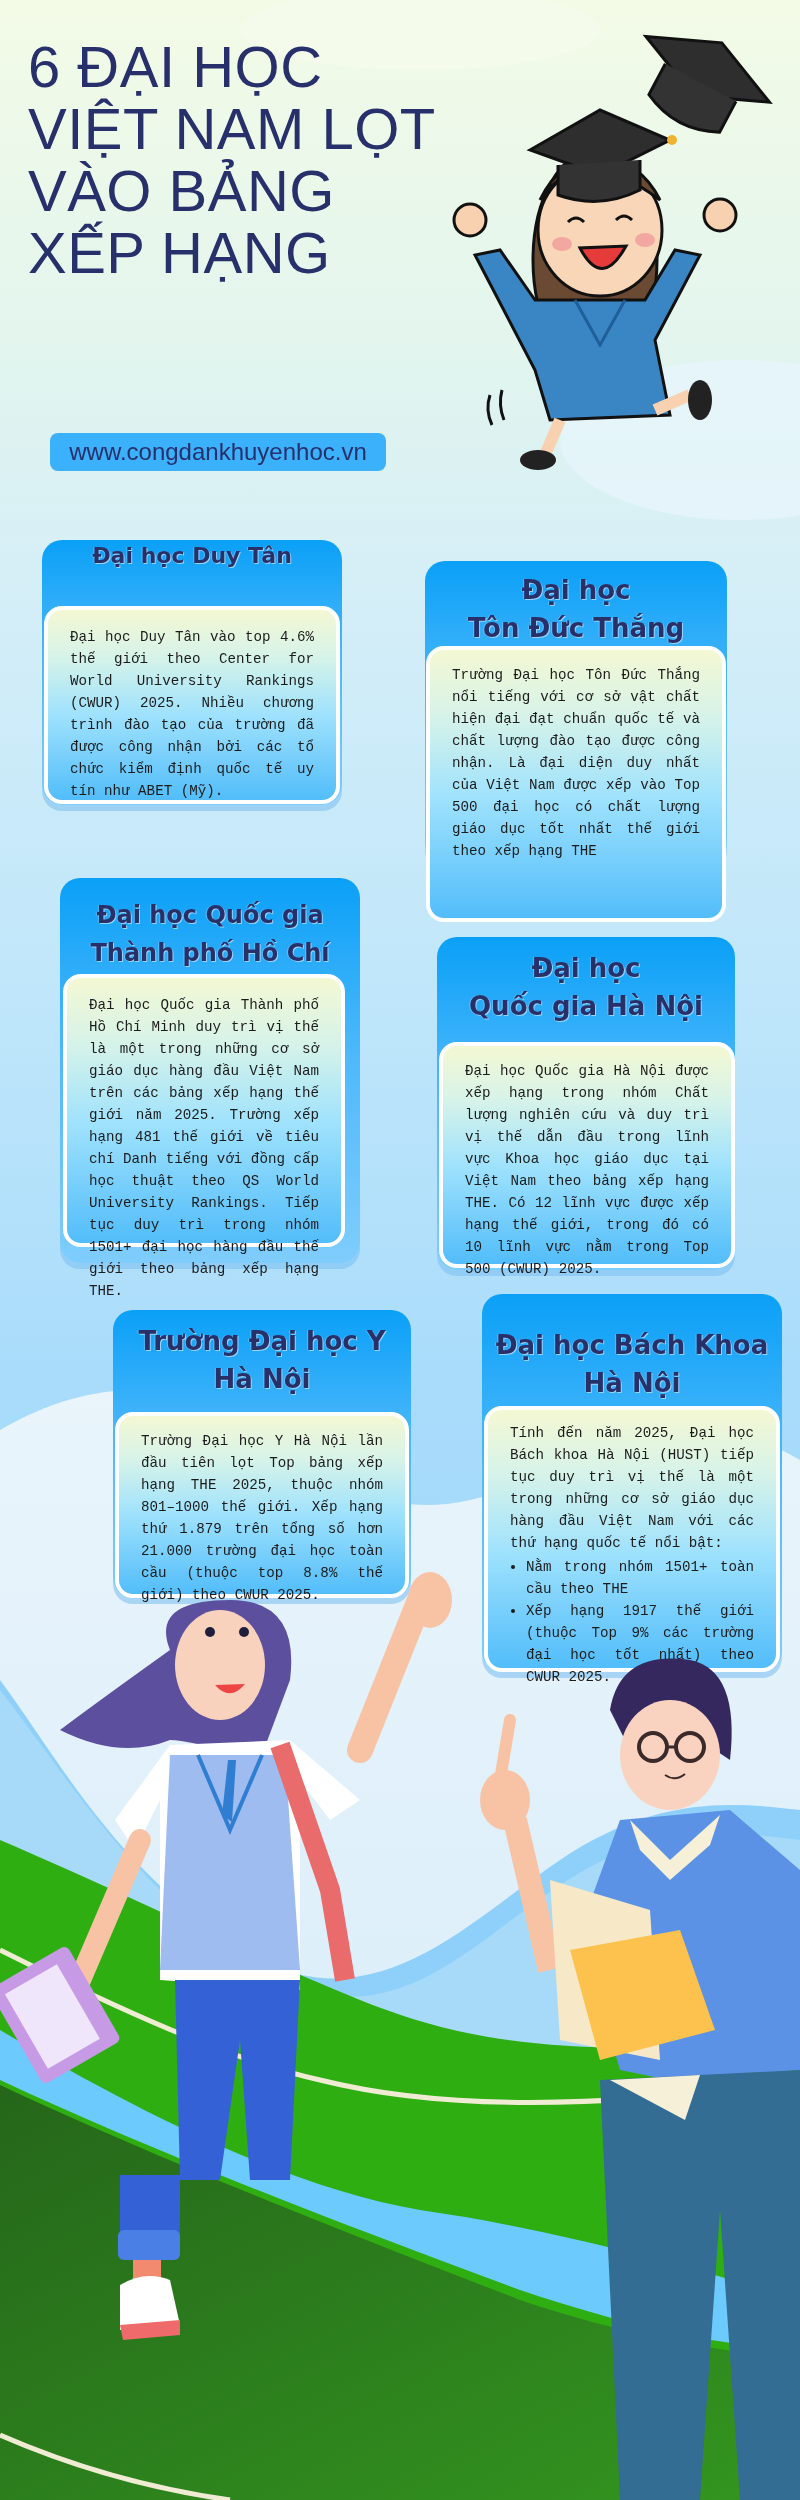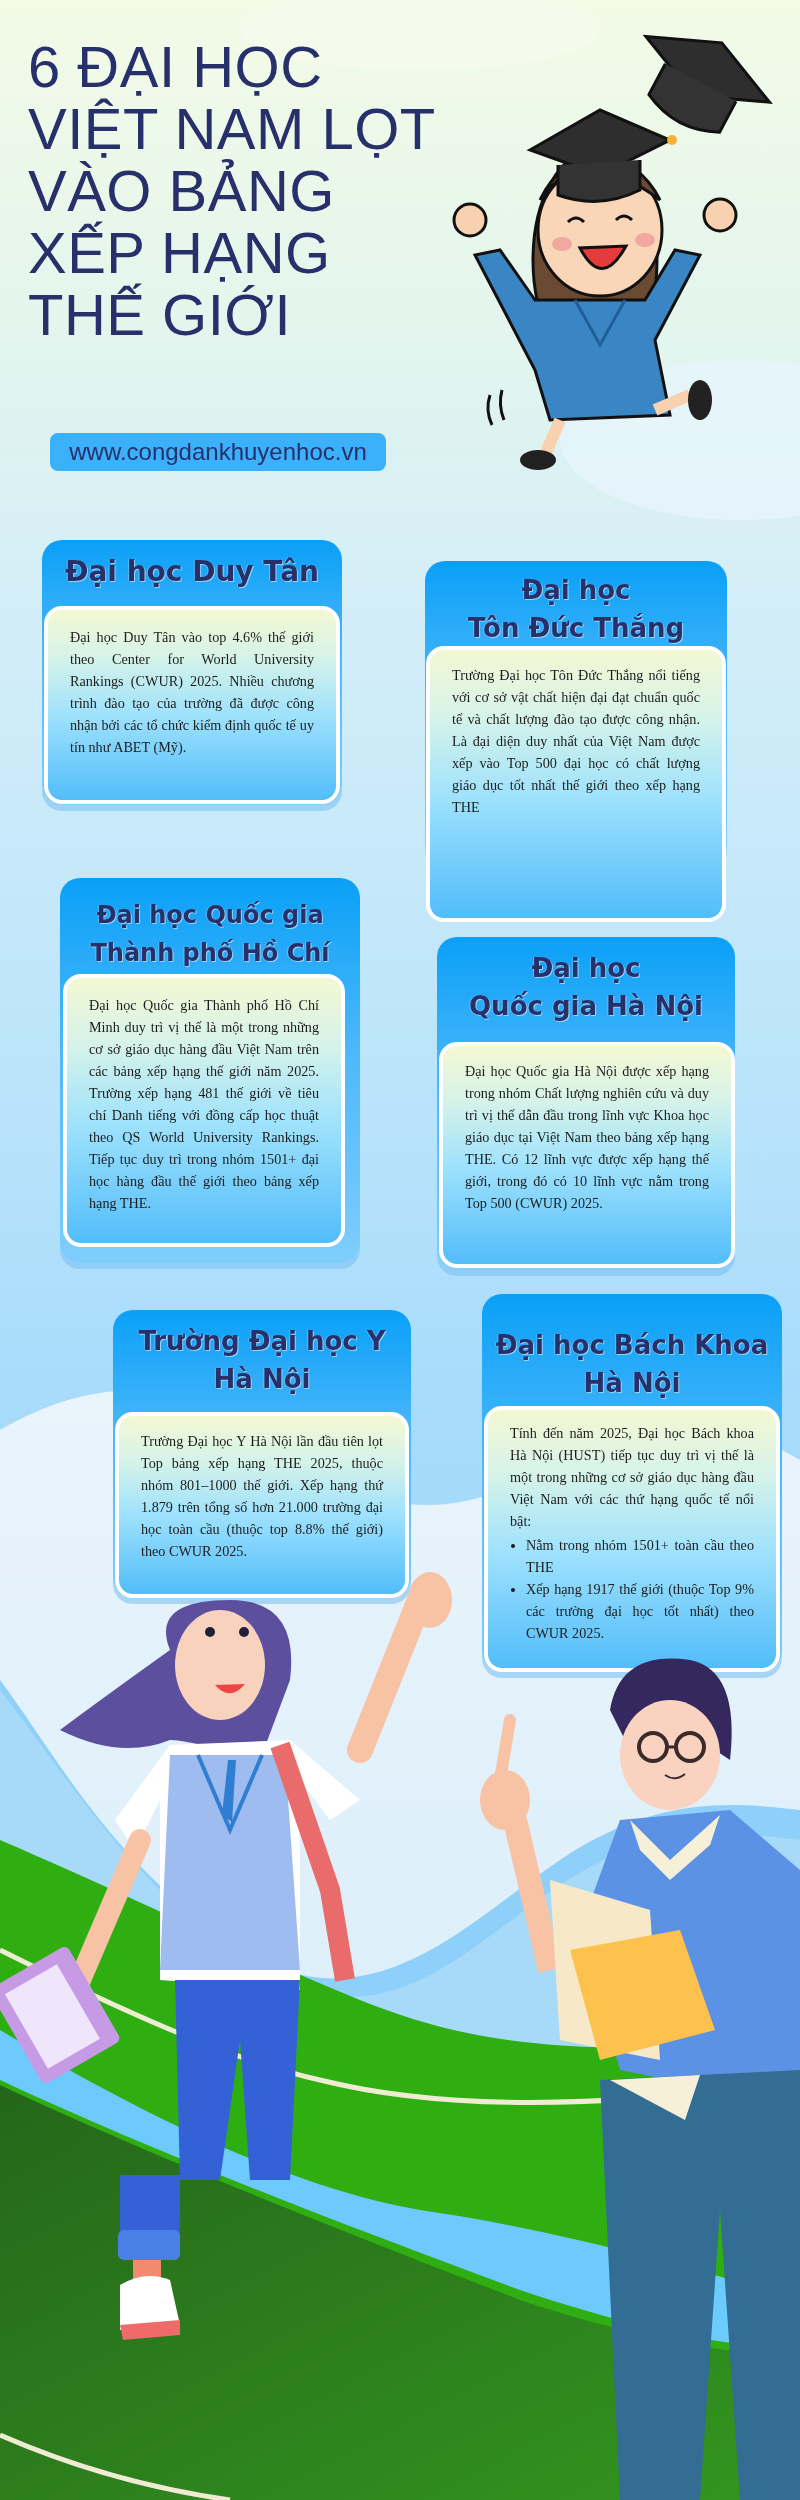--- a/index.html
+++ b/index.html
@@ -30,21 +30,21 @@
     box-shadow: 0 6px 0 rgba(120, 190, 240, 0.55);
   }
   .card-title {
     color: #28306a; font-weight: 700; text-align: center;
     text-shadow: 1px 1px 0 #9ad3f8, -1px 0 0 rgba(255,255,255,0.25);
     font-family: "DejaVu Sans", sans-serif;
   }
   .card-body {
     position: absolute; border: 4px solid #ffffff; border-radius: 18px;
     background: linear-gradient(180deg, #f4f8d3 0%, #d6f3e9 25%, #9fe2fd 55%, #74cdfb 80%, #52bdfa 100%);
-    color: #1c1c1c; font-family: Liberation Serif, serif;
+    color: #1c1c1c; font-family: Liberation Mono, monospace;
     font-size: 14.2px; line-height: 22px; text-align: justify;
     padding: 18px 22px 0 22px;
   }
   .card-body ul { margin: 2px 0 0 16px; }
   .card-body li { margin: 0; }
 
   .figure { position: absolute; }
 </style>
 </head>
 <body>
@@ -77,21 +77,20 @@
 
   <path d="M0 2085 C 160 2160, 340 2230, 520 2300 C 640 2340, 720 2350, 800 2360 L 800 2500 L 0 2500 Z" fill="url(#grassDark)"></path>
   <path d="M0 2435 C 80 2470, 160 2490, 230 2500" fill="none" stroke="#f0ecd4" stroke-width="5"></path>
 </svg>
 
 <h1 class="title">
   <span>6 ĐẠI HỌC</span>
   <span>VIỆT NAM LỌT</span>
   <span>VÀO BẢNG</span>
   <span>XẾP HẠNG</span>
-  <span>THẾ GIỚI</span>
 </h1>
 
 <div class="site-pill">www.congdankhuyenhoc.vn</div>
 
 <svg class="figure" style="left:440px; top:0px;" width="360" height="480" viewBox="0 0 360 480" xmlns="http://www.w3.org/2000/svg">
 
   <g transform="translate(220,10) rotate(28)">
     <polygon points="0,30 70,0 140,30 70,60" fill="#2e2e2e" stroke="#111" stroke-width="3"></polygon>
     <path d="M30 45 L30 80 Q70 100 110 80 L110 45" fill="#333" stroke="#111" stroke-width="3"></path>
   </g>
@@ -118,21 +117,21 @@
 
   <path d="M120 420 L105 455" stroke="#f8d2b0" stroke-width="12"></path>
   <ellipse cx="98" cy="460" rx="18" ry="10" fill="#222"></ellipse>
   <path d="M215 410 L250 395" stroke="#f8d2b0" stroke-width="12"></path>
   <ellipse cx="260" cy="400" rx="12" ry="20" fill="#222"></ellipse>
   <path d="M50 395 Q45 410 52 425" fill="none" stroke="#111" stroke-width="3"></path>
   <path d="M62 390 Q58 405 64 420" fill="none" stroke="#111" stroke-width="3"></path>
 </svg>
 
 <div class="card" style="left:42px; top:540px; width:300px; height:265px;">
-  <div class="card-title" style="padding-top:16px; font-size:28px; line-height:32px;">
+  <div class="card-title" style="padding-top:0; font-size:22px; line-height:32px;">
     <div>Đại học Duy Tân</div>
   </div>
   <div class="card-body" style="left:2px; top:66px; width:296px; height:198px; padding-top:16px;">
     <p>Đại học Duy Tân vào top 4.6% thế giới theo Center for World University Rankings (CWUR) 2025. Nhiều chương trình đào tạo của trường đã được công nhận bởi các tổ chức kiểm định quốc tế uy tín như ABET (Mỹ).</p>
   </div>
 </div>
 
 <div class="card" style="left:425px; top:561px; width:302px; height:303px;">
   <div class="card-title" style="padding-top:10px; font-size:26px; line-height:38px;">
     <div>Đại học</div>

